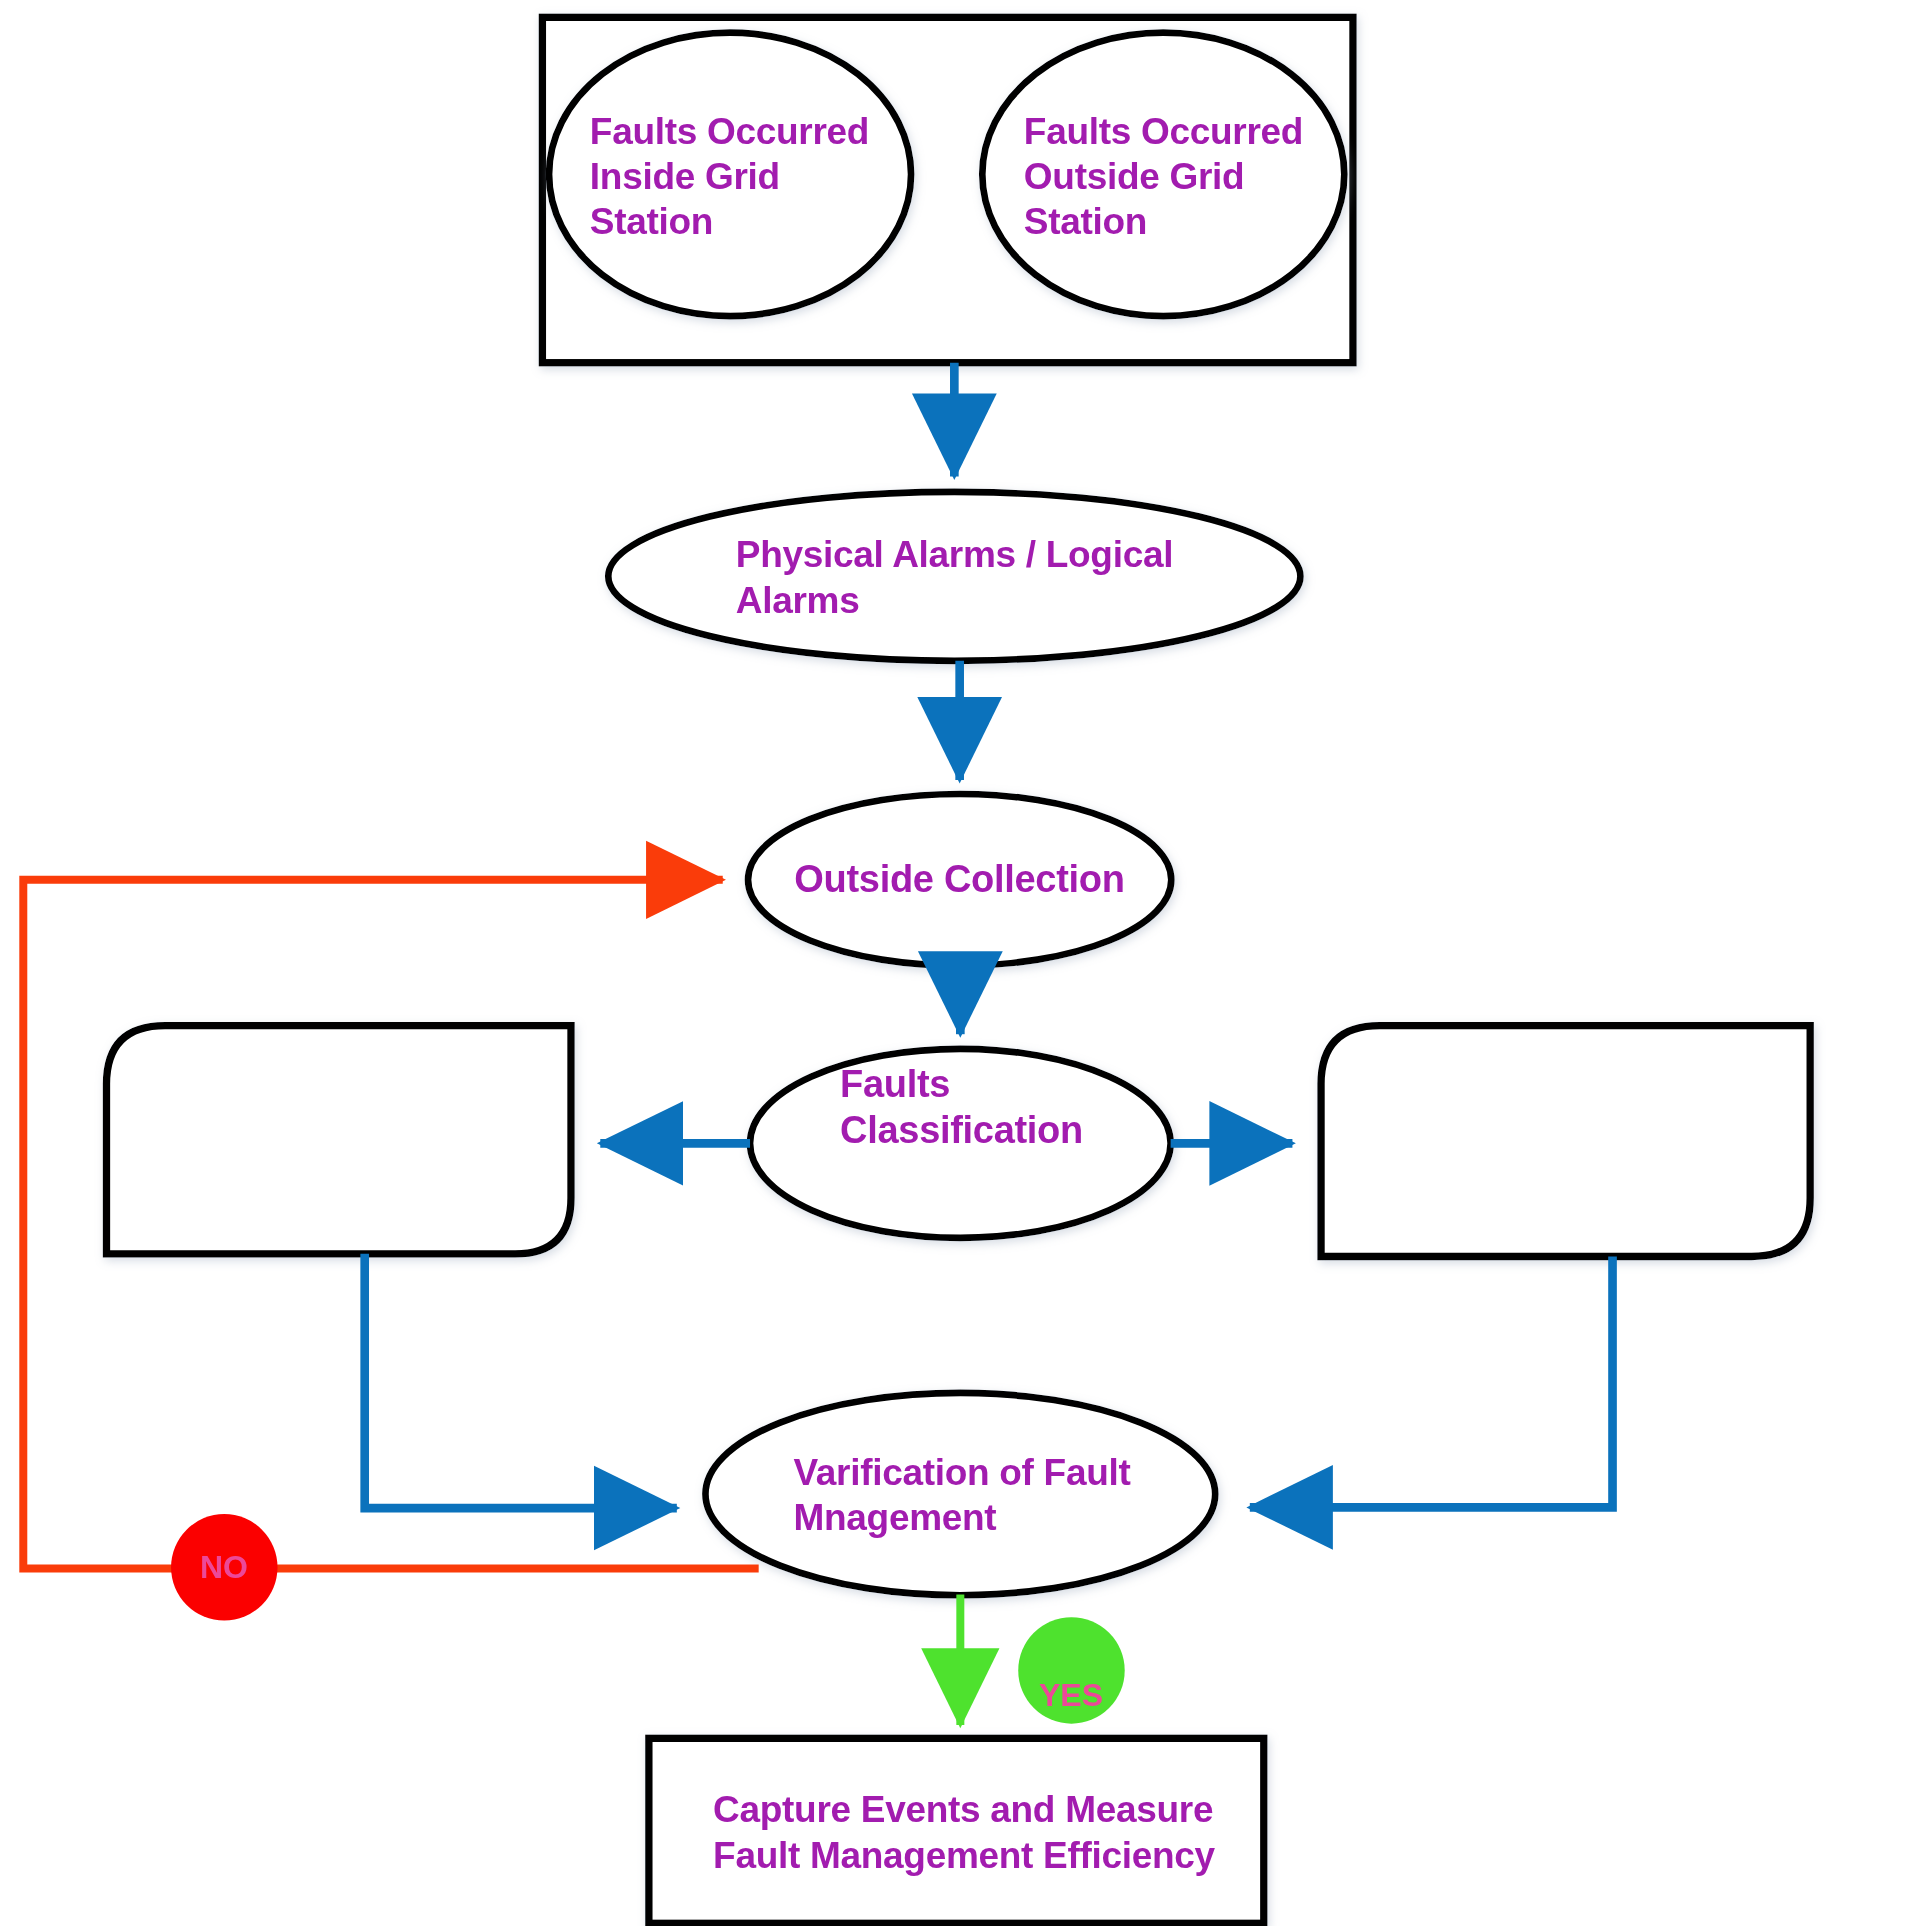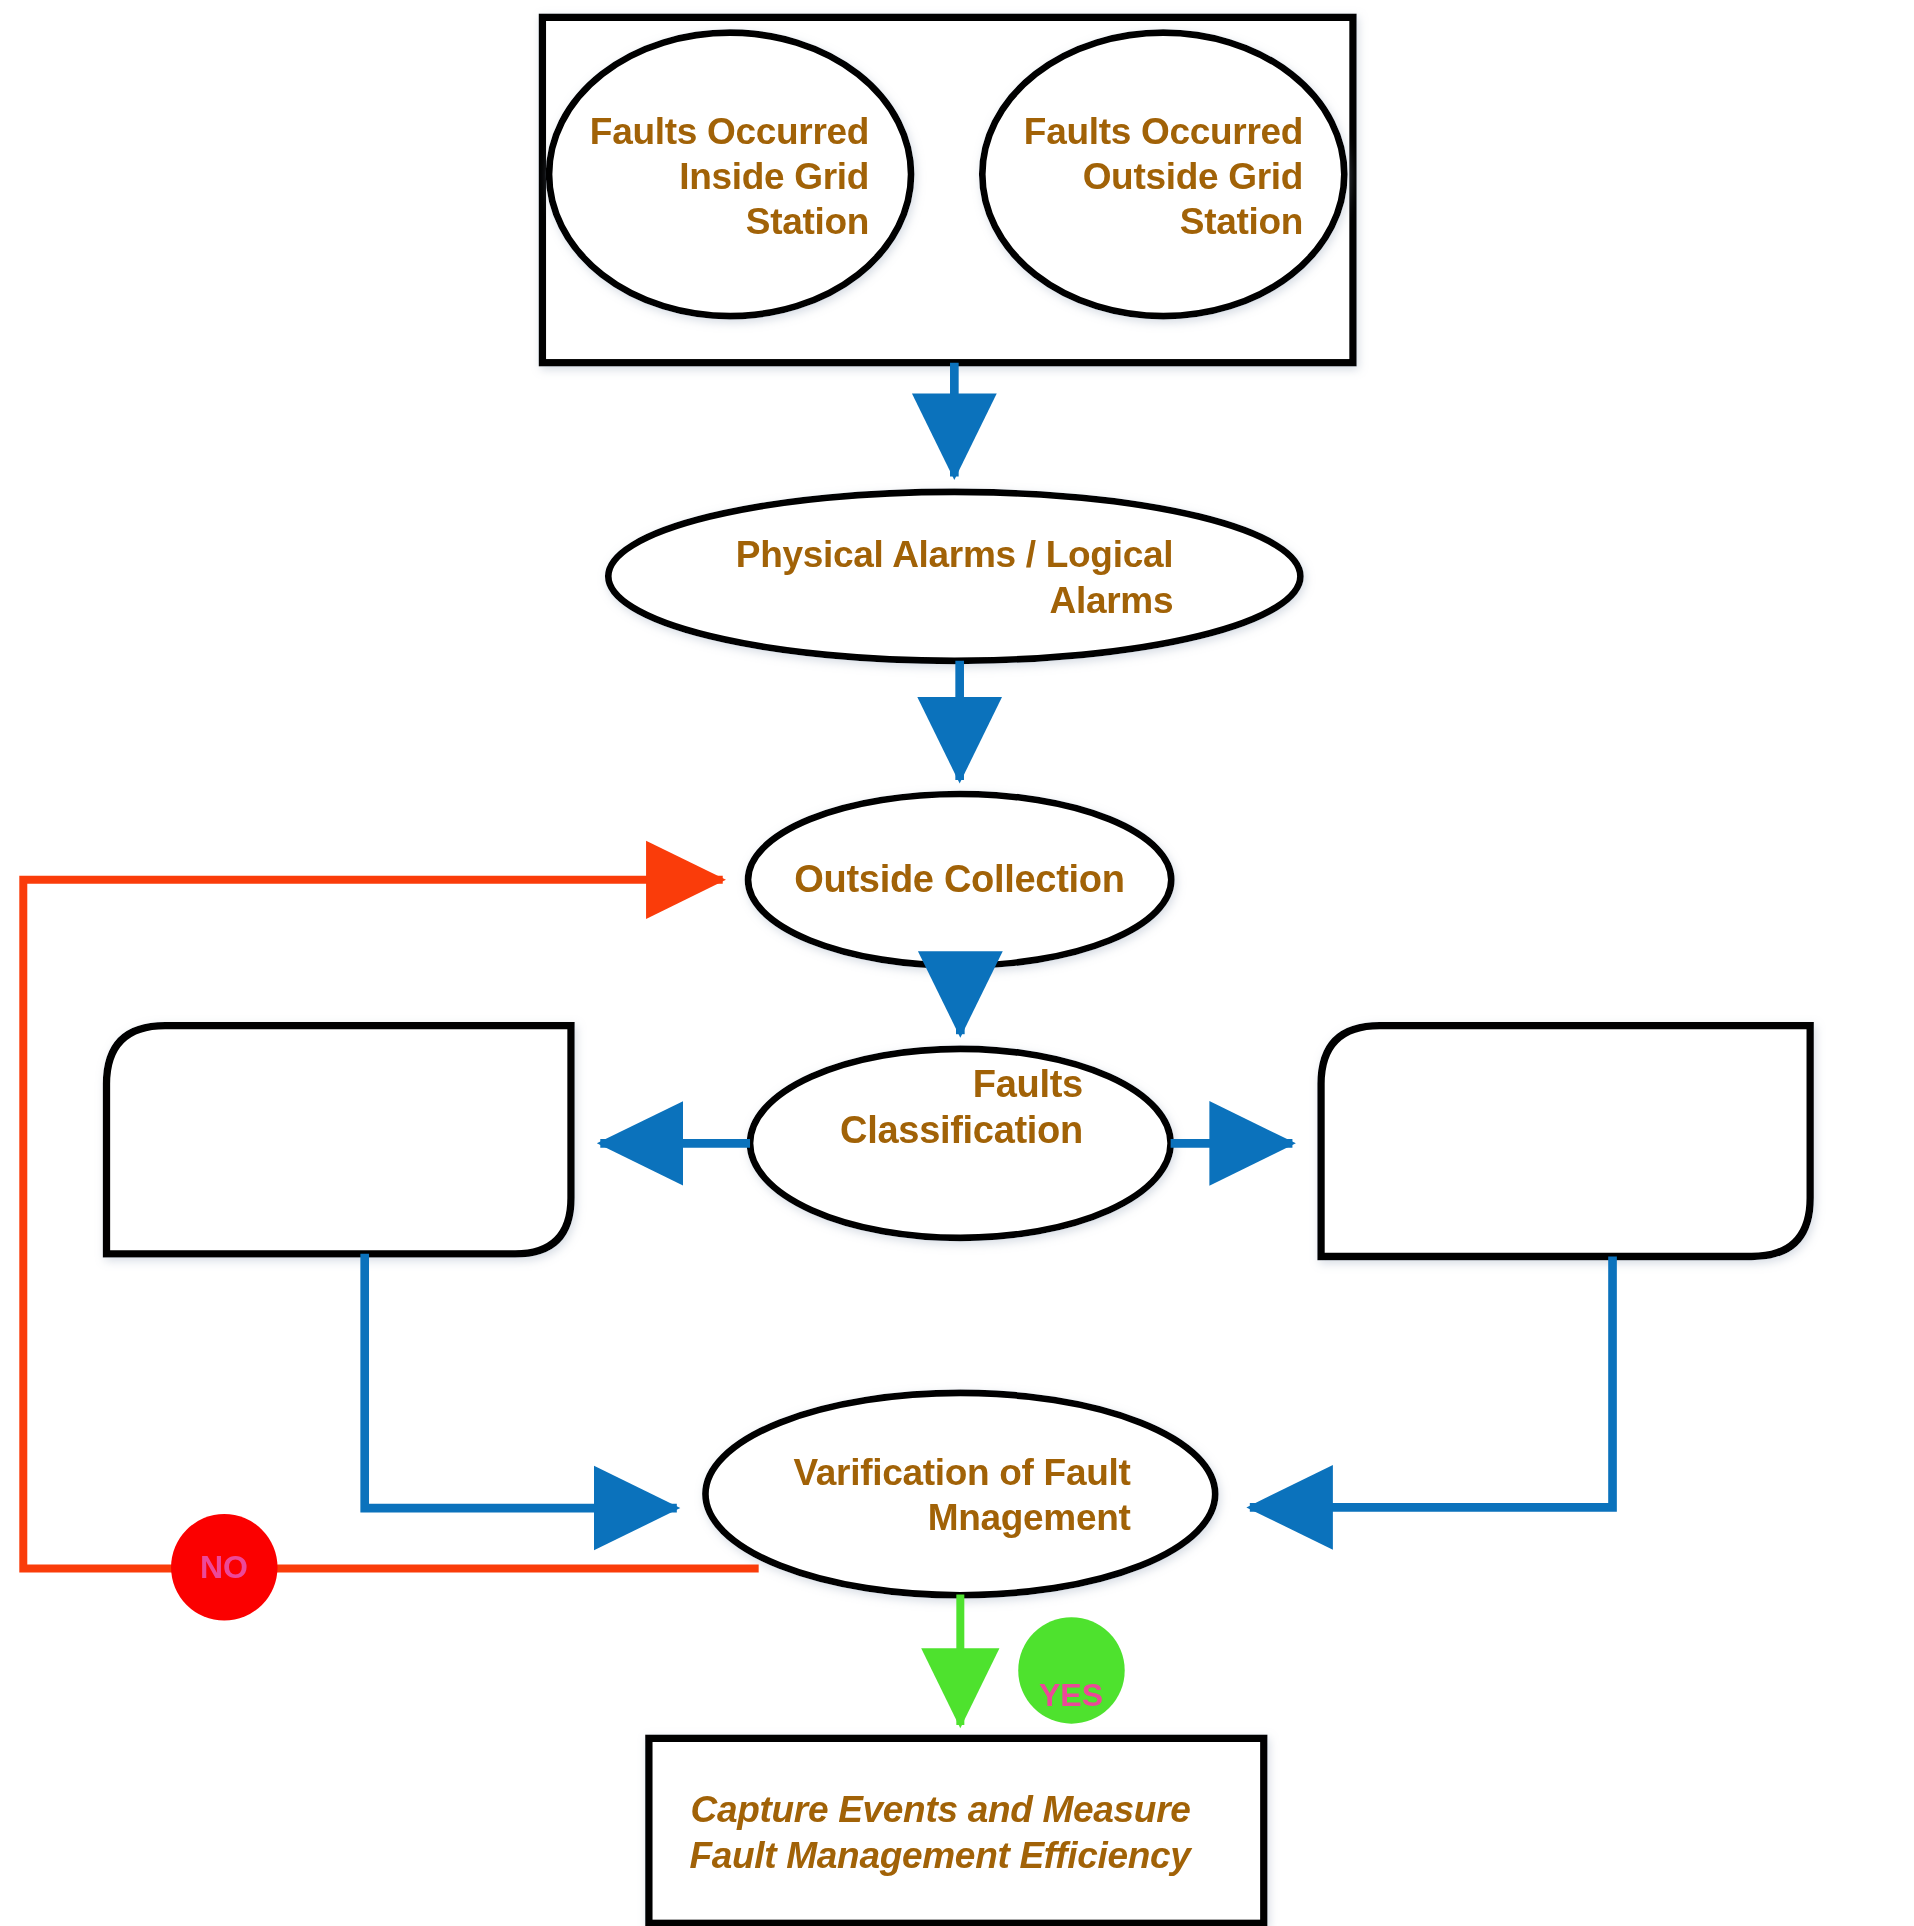--- a/index.html
+++ b/index.html
@@ -20,23 +20,23 @@
     left: 0;
     width: 1914px;
     height: 1926px;
     overflow: visible;
   }
   .node-label {
     position: absolute;
     display: flex;
     align-items: center;
     justify-content: center;
-    text-align: right;
+    text-align: left;
     font-weight: bold;
-    color: #a16207;
+    color: #a21caf;
     line-height: 1.22;
     pointer-events: none;
     white-space: pre-line;
     letter-spacing: -0.3px;
   }
   .badge-label {
     position: absolute;
     display: flex;
     align-items: center;
     justify-content: center;
@@ -155,21 +155,21 @@
   <div class="node-label" style="left:773px; top:849px; width:373px; height:61px; font-size:38px;">Outside Collection</div>
 
   <div class="node-label" style="left:785px; top:1049px; width:353px; height:116px; font-size:38px;">Faults
 Classification</div>
 
 
 
   <div class="node-label" style="left:739px; top:1436px; width:446px; height:118px; font-size:37px;">Varification of Fault
 Mnagement</div>
 
-  <div class="node-label" style="left:644px; top:1776px; width:592px; height:113px; font-size:37px;font-style:italic;">Capture Events and Measure
+  <div class="node-label" style="left:668px; top:1776px; width:592px; height:113px; font-size:37px;">Capture Events and Measure
 Fault Management Efficiency</div>
 
   <div class="badge-label" style="left:171px; top:1541px; width:106px; height:53px; font-size:32px;">NO</div>
 
   <div class="badge-label" style="left:1018px; top:1644px; width:106px; height:53px; font-size:32px;margin-top:25px;">YES</div>
 
 </div>
 
 
 </body></html>

